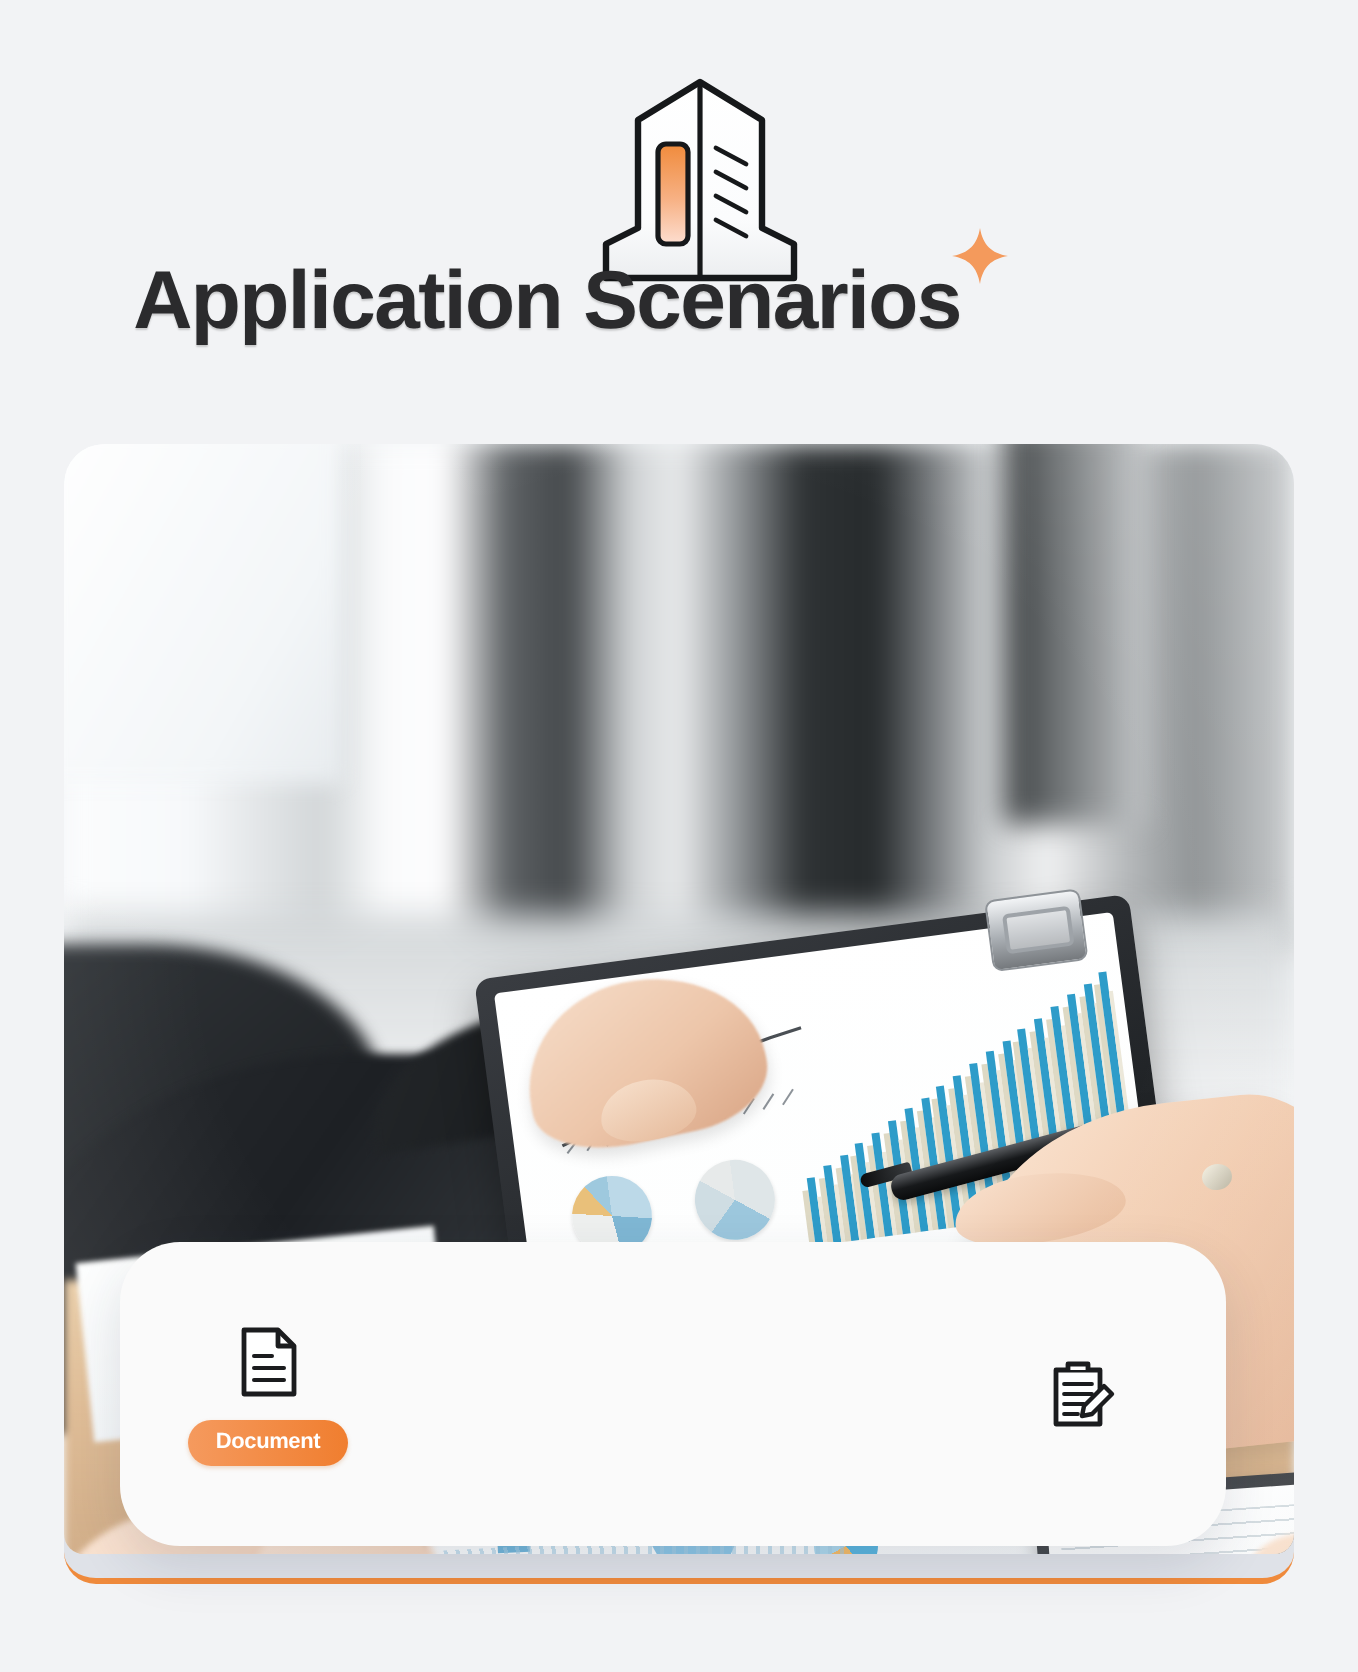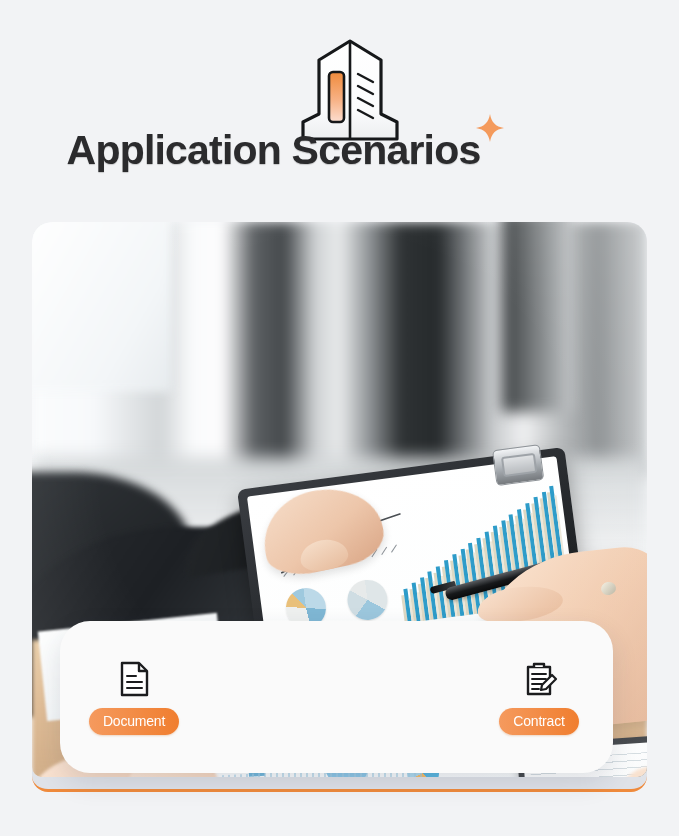--- a/index.html
+++ b/index.html
@@ -429,22 +429,22 @@
   .cat-icon {
     width: 40px; height: 40px;
     display: flex; align-items: center; justify-content: center;
   }
   .chip {
     display: inline-block;
     padding: 5px 14px 6px;
     border-radius: 999px;
     background: linear-gradient(90deg,#f59a5e 0%, #f07e2f 100%);
     color: #ffffff;
-    font-size: 14px;
-    font-weight: normal;
+    font-size: 11px;
+    font-weight: bold;
     letter-spacing: -0.2px;
     white-space: nowrap;
     line-height: 1.15;
     box-shadow: 0 1px 2px rgba(200,110,40,0.25);
   }
 </style>
 </head>
 <body>
 
 <div class="header">
@@ -702,20 +702,19 @@
           <path d="M15 8 V5 H25 V8" fill="#fff" stroke="#1b1c1e" stroke-width="2.4" stroke-linejoin="round"></path>
           <g stroke="#1b1c1e" stroke-width="1.9" stroke-linecap="round">
             <line x1="13" y1="15" x2="27" y2="15"></line>
             <line x1="13" y1="20" x2="27" y2="20"></line>
             <line x1="13" y1="25" x2="23" y2="25"></line>
             <line x1="13" y1="30" x2="20" y2="30"></line>
           </g>
           <path d="M33 16 L37 20 L27 30 L22 31 L23 26 Z" fill="#fff" stroke="#1b1c1e" stroke-width="2.2" stroke-linejoin="round"></path>
         </svg>
       </span>
-      <span class="chip">Contract</span>
     </div>
 
 
 
 
   </div>
 </div>
 
 </body></html>

